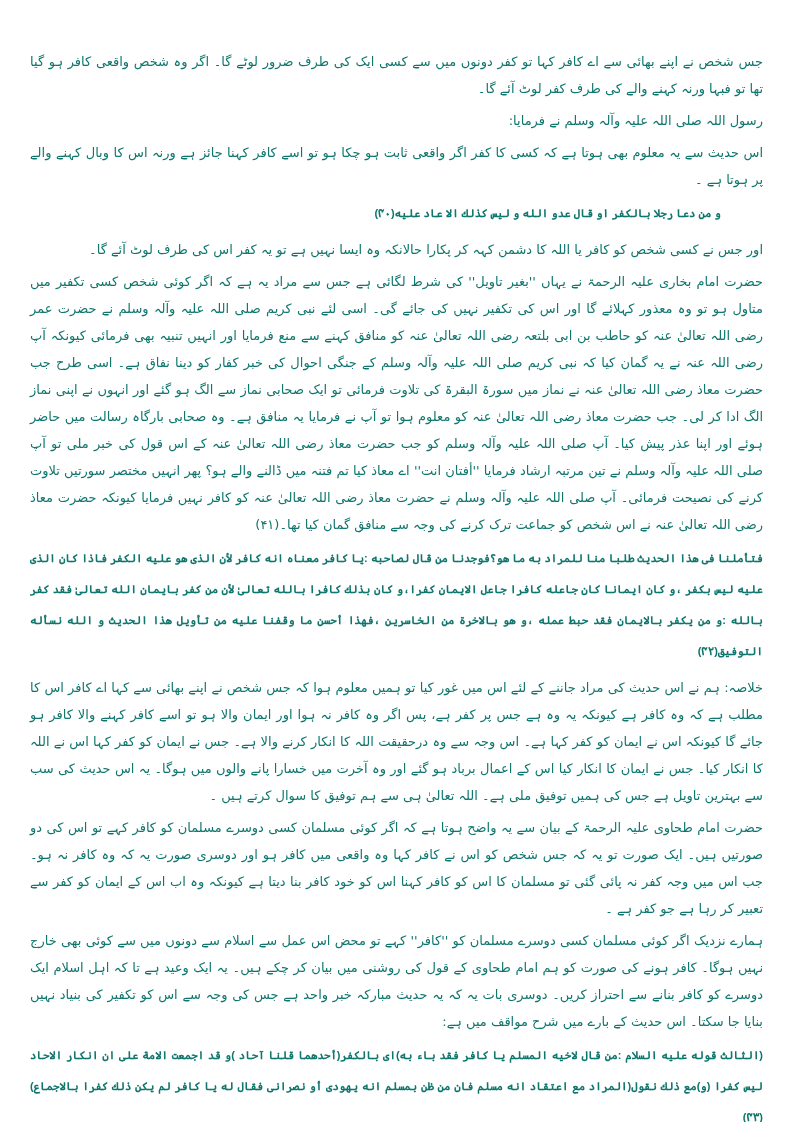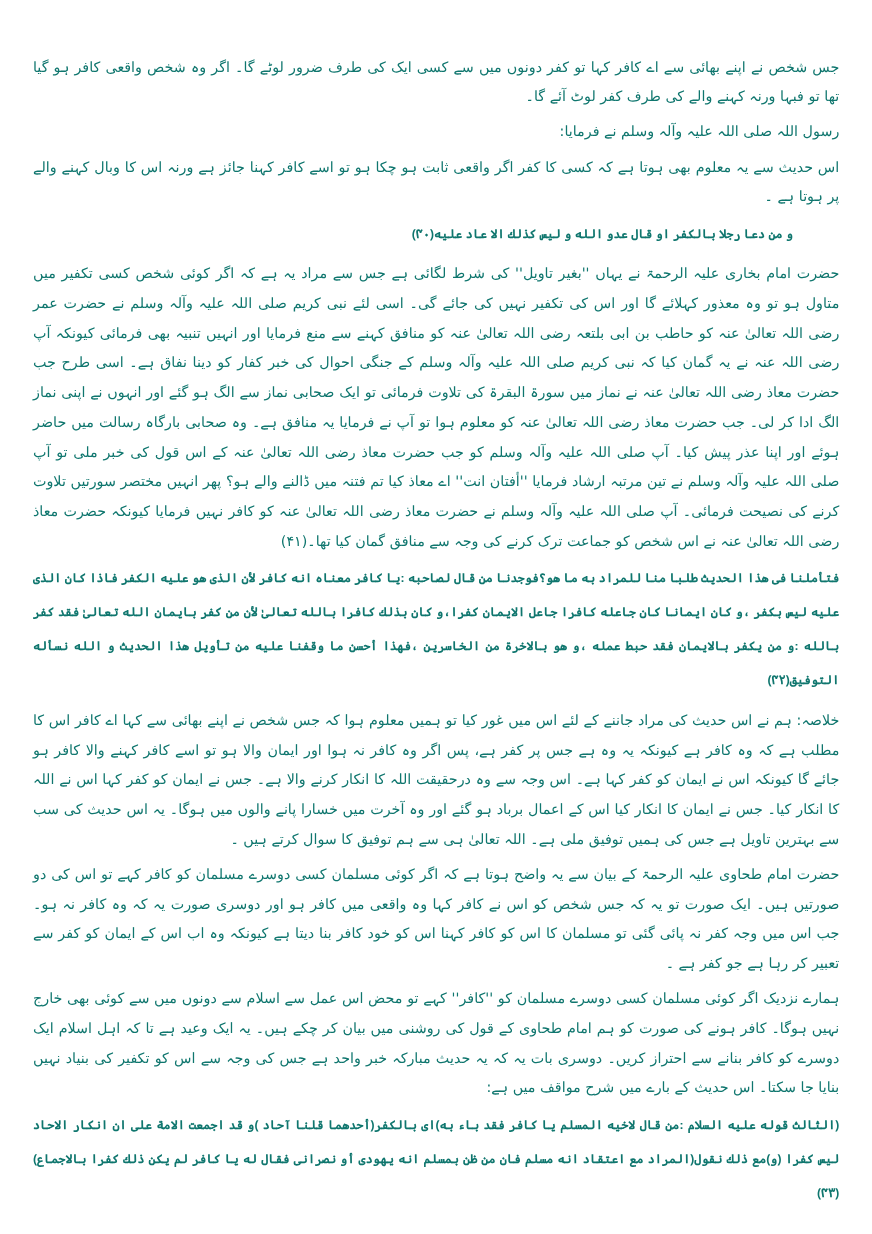--- a/index.html
+++ b/index.html
@@ -45,20 +45,21 @@
   
 </style>
 </head>
 <body>
 
 <div class="sheet">
   <p class="urdu">جس شخص نے اپنے بھائی سے اے کافر کہا تو کفر دونوں میں سے کسی ایک کی طرف ضرور لوٹے گا۔ اگر وہ شخص واقعی کافر ہو گیا تھا تو فبہا ورنہ کہنے والے کی طرف کفر لوٹ آئے گا۔</p>
   <p class="urdu">رسول اللہ صلی اللہ علیہ وآلہ وسلم نے فرمایا:</p>
   <p class="urdu">اس حدیث سے یہ معلوم بھی ہوتا ہے کہ کسی کا کفر اگر واقعی ثابت ہو چکا ہو تو اسے کافر کہنا جائز ہے ورنہ اس کا وبال کہنے والے پر ہوتا ہے ۔</p>
   <p class="arabic qindent">و من دعا رجلا بالكفر او قال عدو الله و ليس كذلك الا عاد عليه(۴۰)</p>
+  <p class="urdu">اور جس نے کسی شخص کو کافر یا اللہ کا دشمن کہہ کر پکارا حالانکہ وہ ایسا نہیں ہے تو یہ کفر اس کی طرف لوٹ آئے گا۔</p>
   <p class="urdu">حضرت امام بخاری علیہ الرحمۃ نے یہاں ''بغیر تاویل'' کی شرط لگائی ہے جس سے مراد یہ ہے کہ اگر کوئی شخص کسی تکفیر میں متاول ہو تو وہ معذور کہلائے گا اور اس کی تکفیر نہیں کی جائے گی۔ اسی لئے نبی کریم صلی اللہ علیہ وآلہ وسلم نے حضرت عمر رضی اللہ تعالیٰ عنہ کو حاطب بن ابی بلتعہ رضی اللہ تعالیٰ عنہ کو منافق کہنے سے منع فرمایا اور انہیں تنبیہ بھی فرمائی کیونکہ آپ رضی اللہ عنہ نے یہ گمان کیا کہ نبی کریم صلی اللہ علیہ وآلہ وسلم کے جنگی احوال کی خبر کفار کو دینا نفاق ہے۔ اسی طرح جب حضرت معاذ رضی اللہ تعالیٰ عنہ نے نماز میں سورۃ البقرۃ کی تلاوت فرمائی تو ایک صحابی نماز سے الگ ہو گئے اور انہوں نے اپنی نماز الگ ادا کر لی۔ جب حضرت معاذ رضی اللہ تعالیٰ عنہ کو معلوم ہوا تو آپ نے فرمایا یہ منافق ہے۔ وہ صحابی بارگاہ رسالت میں حاضر ہوئے اور اپنا عذر پیش کیا۔ آپ صلی اللہ علیہ وآلہ وسلم کو جب حضرت معاذ رضی اللہ تعالیٰ عنہ کے اس قول کی خبر ملی تو آپ صلی اللہ علیہ وآلہ وسلم نے تین مرتبہ ارشاد فرمایا ''أفتان انت'' اے معاذ کیا تم فتنہ میں ڈالنے والے ہو؟ پھر انہیں مختصر سورتیں تلاوت کرنے کی نصیحت فرمائی۔ آپ صلی اللہ علیہ وآلہ وسلم نے حضرت معاذ رضی اللہ تعالیٰ عنہ کو کافر نہیں فرمایا کیونکہ حضرت معاذ رضی اللہ تعالیٰ عنہ نے اس شخص کو جماعت ترک کرنے کی وجہ سے منافق گمان کیا تھا۔(۴۱)</p>
   <p class="arabic">فتأملنا فى هذا الحديث طلبا منا للمراد به ما هو؟فوجدنا من قال لصاحبه :يا كافر معناه انه كافر لأن الذى هو عليه الكفر فاذا كان الذى عليه ليس بكفر ،و كان ايمانا كان جاعله كافرا جاعل الايمان كفرا،و كان بذلك كافرا بالله تعالىٰ لأن من كفر بايمان الله تعالىٰ فقد كفر بالله :و من يكفر بالايمان فقد حبط عمله ،و هو بالاخرة من الخاسرين ،فهذا أحسن ما وقفنا عليه من تأويل هذا الحديث و الله نسأله التوفيق(۴۲)</p>
   <p class="urdu">خلاصہ: ہم نے اس حدیث کی مراد جاننے کے لئے اس میں غور کیا تو ہمیں معلوم ہوا کہ جس شخص نے اپنے بھائی سے کہا اے کافر اس کا مطلب ہے کہ وہ کافر ہے کیونکہ یہ وہ ہے جس پر کفر ہے، پس اگر وہ کافر نہ ہوا اور ایمان والا ہو تو اسے کافر کہنے والا کافر ہو جائے گا کیونکہ اس نے ایمان کو کفر کہا ہے۔ اس وجہ سے وہ درحقیقت اللہ کا انکار کرنے والا ہے۔ جس نے ایمان کو کفر کہا اس نے اللہ کا انکار کیا۔ جس نے ایمان کا انکار کیا اس کے اعمال برباد ہو گئے اور وہ آخرت میں خسارا پانے والوں میں ہوگا۔ یہ اس حدیث کی سب سے بہترین تاویل ہے جس کی ہمیں توفیق ملی ہے۔ اللہ تعالیٰ ہی سے ہم توفیق کا سوال کرتے ہیں ۔</p>
   <p class="urdu">حضرت امام طحاوی علیہ الرحمۃ کے بیان سے یہ واضح ہوتا ہے کہ اگر کوئی مسلمان کسی دوسرے مسلمان کو کافر کہے تو اس کی دو صورتیں ہیں۔ ایک صورت تو یہ کہ جس شخص کو اس نے کافر کہا وہ واقعی میں کافر ہو اور دوسری صورت یہ کہ وہ کافر نہ ہو۔ جب اس میں وجہ کفر نہ پائی گئی تو مسلمان کا اس کو کافر کہنا اس کو خود کافر بنا دیتا ہے کیونکہ وہ اب اس کے ایمان کو کفر سے تعبیر کر رہا ہے جو کفر ہے ۔</p>
   <p class="urdu">ہمارے نزدیک اگر کوئی مسلمان کسی دوسرے مسلمان کو ''کافر'' کہے تو محض اس عمل سے اسلام سے دونوں میں سے کوئی بھی خارج نہیں ہوگا۔ کافر ہونے کی صورت کو ہم امام طحاوی کے قول کی روشنی میں بیان کر چکے ہیں۔ یہ ایک وعید ہے تا کہ اہل اسلام ایک دوسرے کو کافر بنانے سے احتراز کریں۔ دوسری بات یہ کہ یہ حدیث مبارکہ خبر واحد ہے جس کی وجہ سے اس کو تکفیر کی بنیاد نہیں بنایا جا سکتا۔ اس حدیث کے بارے میں شرح مواقف میں ہے:</p>
   <p class="arabic">(الثالث قوله عليه السلام :من قال لاخيه المسلم يا كافر فقد باء به)اى بالكفر(أحدهما قلنا آحاد )و قد اجمعت الامة على ان انكار الاحاد ليس كفرا (و)مع ذلك نقول(المراد مع اعتقاد انه مسلم فان من ظن بمسلم انه يهودى أو نصرانى فقال له يا كافر لم يكن ذلك كفرا بالاجماع)(۴۳)</p>
 
 </div>
 
 </body></html>

